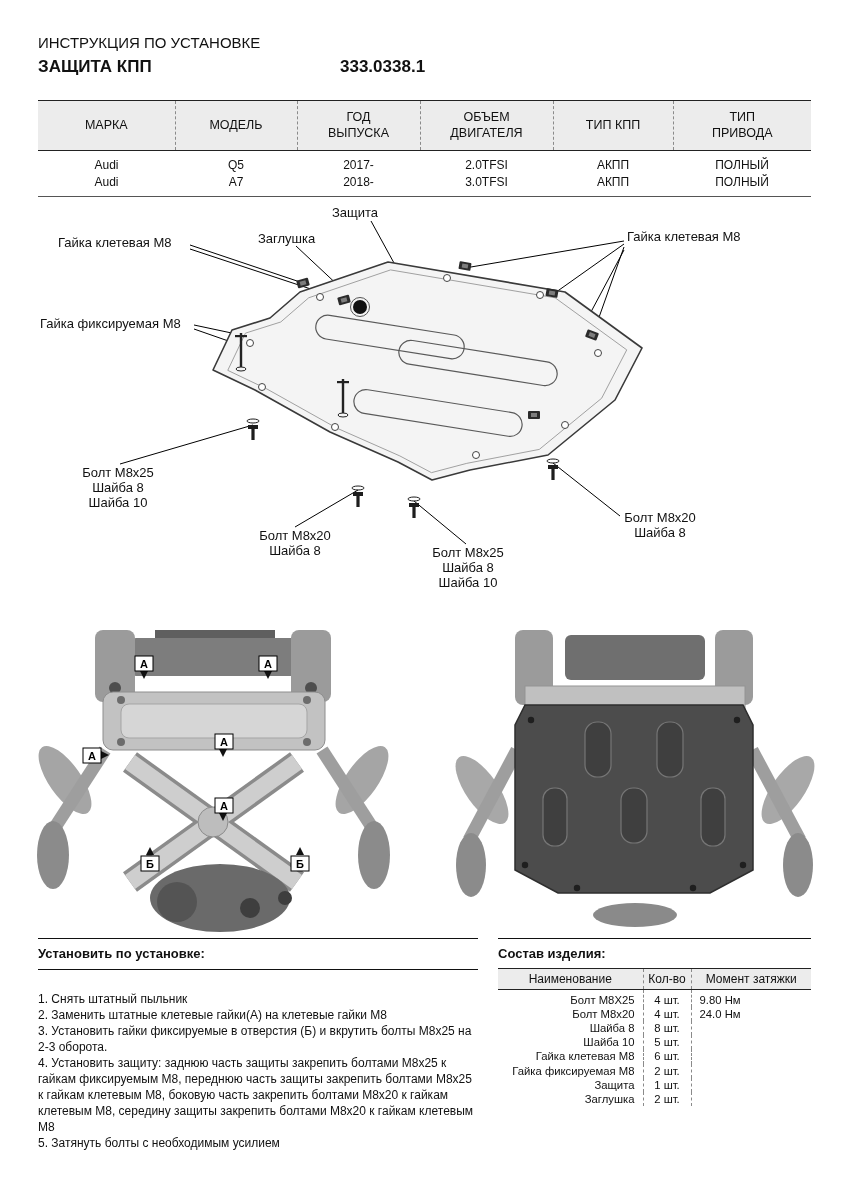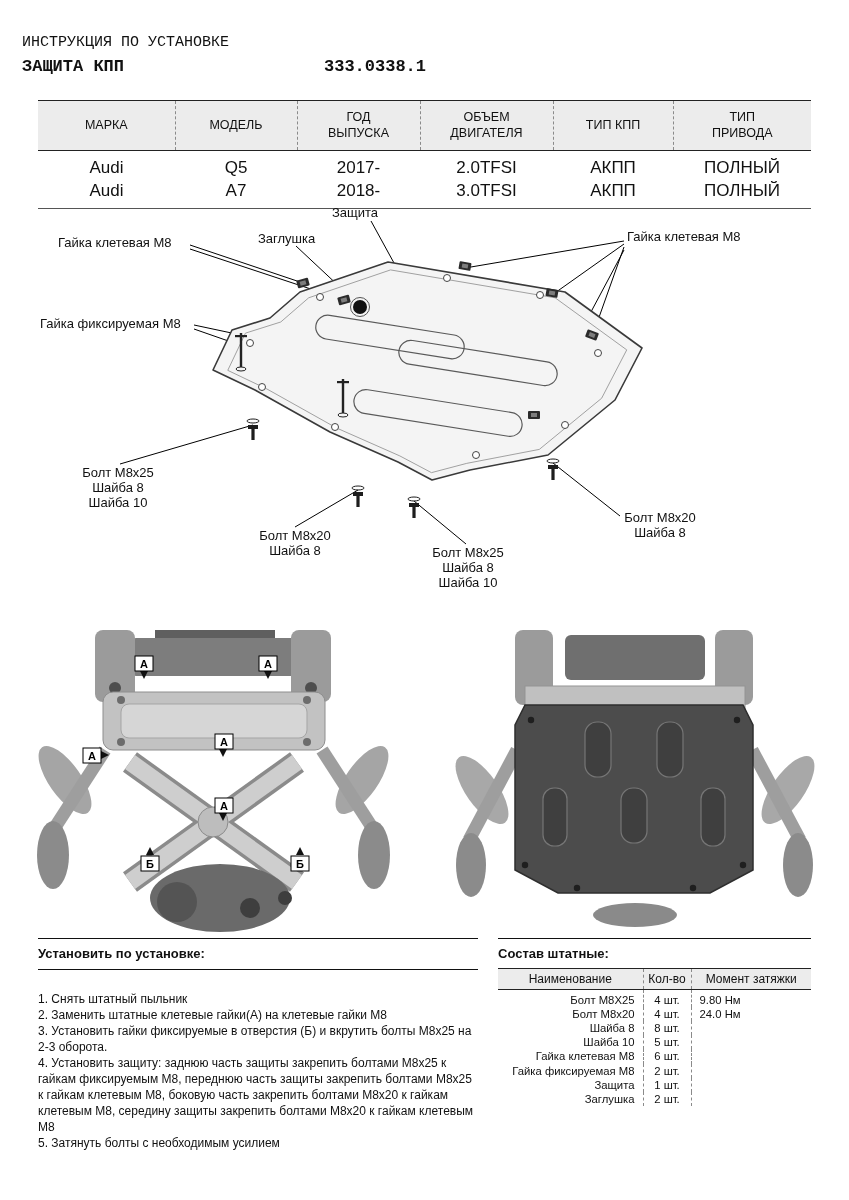--- a/index.html
+++ b/index.html
@@ -3,34 +3,34 @@
 <meta charset="utf-8">
 <style>
   * { box-sizing: border-box; }
   html,body { margin:0; padding:0; background:#fff; }
   .page {
     position:relative; width:849px; height:1200px; background:#fff;
     font-family:"Liberation Sans", sans-serif; color:#111; overflow:hidden;
   }
 
   
-  .header { position:absolute; left:22px; top:34px; width:773px;font-family:Liberation Mono, monospace; }
+  .header { position:absolute; left:38px; top:34px; width:773px; }
   .doc-type { font-size:15px; }
   .title-row { position:relative; margin-top:6px; font-size:17px; font-weight:bold; height:20px; }
   .part-number { position:absolute; left:302px; top:0; }
 
   
   table.fitment { position:absolute; left:38px; top:100px; width:773px; border-collapse:collapse; table-layout:fixed; }
   .fitment th {
     background:#ececec; font-weight:normal; font-size:12.5px; line-height:1.3;
     padding:8px 2px; border-top:1.5px solid #222; border-bottom:1.5px solid #222;
     white-space:pre-line; text-align:center;
   }
   .fitment th:not(:first-child) { border-left:1px dashed #8a8a8a; }
-  .fitment td { font-size:17px; text-align:center; padding:1.5px 2px; }
+  .fitment td { font-size:12px; text-align:center; padding:1.5px 2px; }
   .fitment tbody tr:first-child td { padding-top:7px; }
   .fitment tbody tr:last-child td { padding-bottom:7px; border-bottom:1px solid #555; }
 
   
   .diagram { position:absolute; left:0; top:205px; width:849px; height:415px; }
   .diagram svg { position:absolute; left:0; top:0; }
   .callout { position:absolute; font-size:13px; line-height:15px; white-space:pre-line; }
   .callout.center { text-align:center; }
 
   
@@ -364,21 +364,21 @@
     <div class="steps">
       <div>1. Снять штатный пыльник</div>
       <div>2. Заменить штатные клетевые гайки(А) на клетевые гайки М8</div>
       <div>3. Установить гайки фиксируемые в отверстия (Б) и вкрутить болты М8х25 на 2-3 оборота.</div>
       <div>4. Установить защиту: заднюю часть защиты закрепить болтами М8х25 к гайкам фиксируемым М8, переднюю часть защиты закрепить болтами М8х25 к гайкам клетевым М8, боковую часть закрепить болтами М8х20 к гайкам клетевым М8, середину защиты закрепить болтами М8х20 к гайкам клетевым М8</div>
       <div>5. Затянуть болты с необходимым усилием</div>
     </div>
   </div>
 
   <div class="composition">
-    <h3>Состав штатные:</h3>
+    <h3>Состав изделия:</h3>
     <table class="comp">
       <colgroup>
           <col style="width:145px">
           <col style="width:48px">
           <col style="width:120px">
         </colgroup>
       <thead>
         <tr>
           <th>Наименование</th>
           <th>Кол-во</th>

